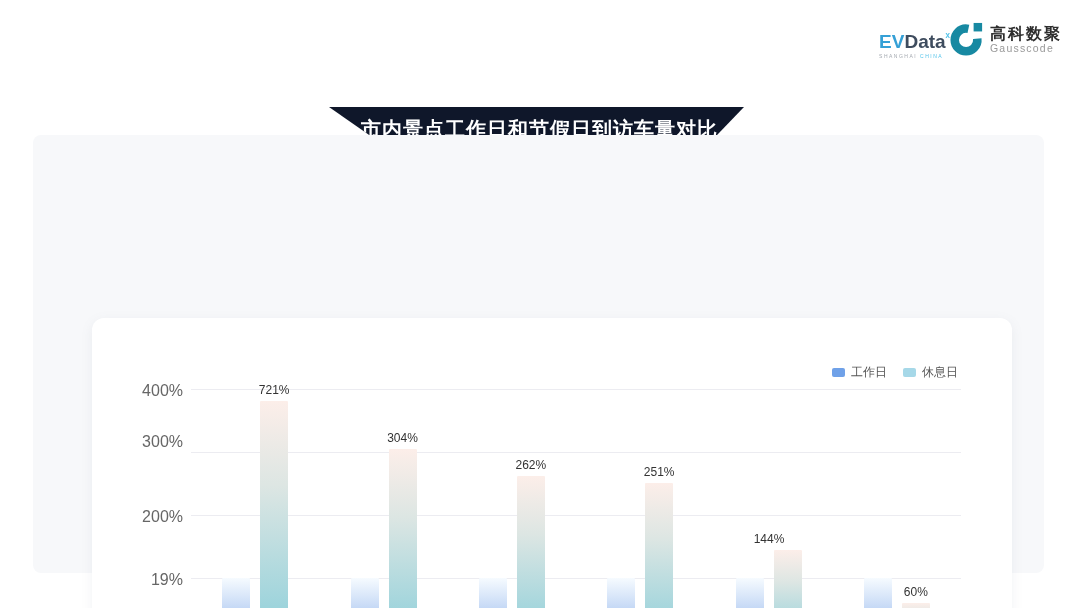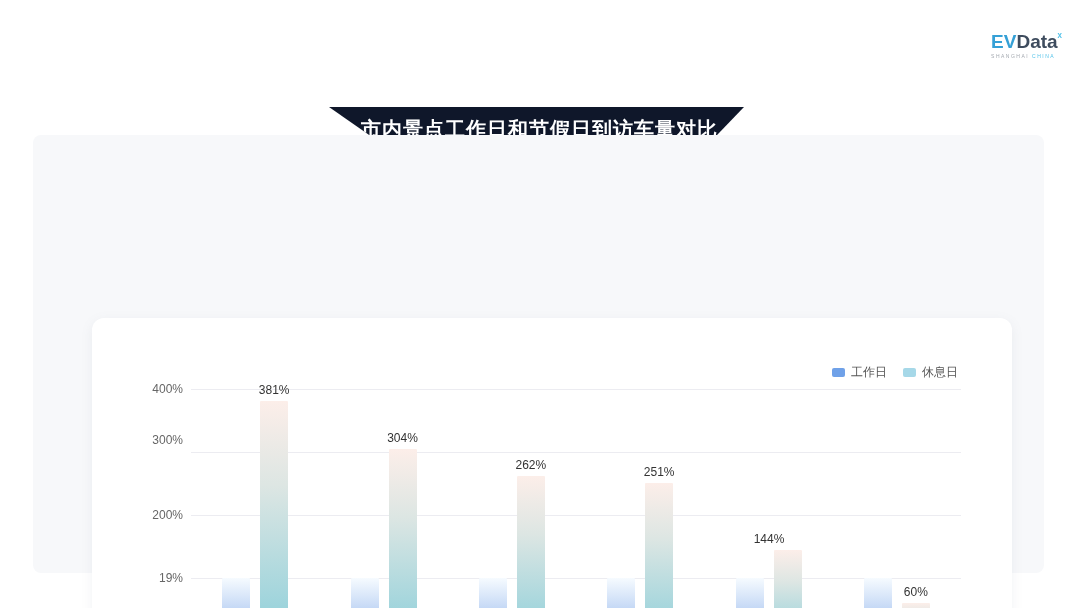--- a/index.html
+++ b/index.html
@@ -34,31 +34,41 @@
   
   .legend { position:absolute; top:46px; right:54px; display:flex; gap:16px; align-items:center; }
   .legend-item { display:flex; align-items:center; gap:6px; cursor:pointer; }
   .legend-swatch { width:13px; height:9px; border-radius:2px; }
   .legend-label { font-size:12px; color:#555; }
 
   
   .plot { position:absolute; left:99px; top:71px; width:770px; height:252px; }
   .gridline { position:absolute; left:0; width:100%; height:1px; background:#ececf1; }
   .ytick { position:absolute; left:-70px; width:62px; text-align:right;
-           font-size:12px; color:#666; }
+           font-size:16px; color:#666; }
   .bar { position:absolute; bottom:0; width:28px; border-radius:1px 1px 0 0; }
   .value-label { position:absolute; width:64px; text-align:center; font-size:12px; color:#333; }
 </style>
 </head>
 <body>
 
 <div class="logos">
   <div class="evdata">
     <div class="evdata-word"><span class="ev">EV</span><span class="dt">Data</span><span class="sup">ˣ</span></div>
     <div class="evdata-sub"><span class="sh">SHANGHAI</span> <span class="cn">CHINA</span></div>
+  </div>
+  <div class="gauss">
+    <svg width="34" height="34" viewBox="0 0 36 36">
+      <circle cx="17" cy="19" r="12" fill="none" stroke="#1789a2" stroke-width="9" stroke-dasharray="60 16" stroke-dashoffset="-8" transform="rotate(-45 17 19)"></circle>
+      <rect x="25" y="1" width="9" height="9" fill="#1789a2"></rect>
+    </svg>
+    <div class="gauss-text">
+      <div class="cn">高科数聚</div>
+      <div class="en">Gausscode</div>
+    </div>
   </div>
 </div>
 
 <div class="banner" style="background: #0f172a;">
   <span class="banner-text">市内景点工作日和节假日到访车量对比</span>
 </div>
 
 <div class="panel">
   <div class="card">
 
@@ -77,21 +87,21 @@
         <div class="gridline" style="top: 188.5px;"></div>
         <div class="ytick" style="top: 182px;">19%</div>
         <div class="gridline" style="top: 125.5px;"></div>
         <div class="ytick" style="top: 119px;">200%</div>
         <div class="gridline" style="top: 62.5px;"></div>
         <div class="ytick" style="top: 44px;">300%</div>
         <div class="gridline" style="top: -0.5px;"></div>
         <div class="ytick" style="top: -7px;">400%</div>
         <div class="bar" style="left: 31.1667px; height: 63px; background: linear-gradient(rgb(246, 251, 255) 0%, rgb(195, 215, 245) 50%, rgb(93, 141, 232) 100%);"></div>
         <div class="bar" style="left: 69.1667px; height: 240.03px; background: linear-gradient(rgb(252, 238, 233) 0%, rgb(221, 230, 227) 35%, rgb(140, 207, 218) 100%);"></div>
-        <div class="value-label" style="left: 51.1667px; bottom: 244.03px;">381%</div>
+        <div class="value-label" style="left: 51.1667px; bottom: 244.03px;">721%</div>
         <div class="bar" style="left: 159.5px; height: 63px; background: linear-gradient(rgb(246, 251, 255) 0%, rgb(195, 215, 245) 50%, rgb(93, 141, 232) 100%);"></div>
         <div class="bar" style="left: 197.5px; height: 191.52px; background: linear-gradient(rgb(252, 238, 233) 0%, rgb(221, 230, 227) 35%, rgb(140, 207, 218) 100%);"></div>
         <div class="value-label" style="left: 179.5px; bottom: 195.52px;">304%</div>
         <div class="bar" style="left: 287.833px; height: 63px; background: linear-gradient(rgb(246, 251, 255) 0%, rgb(195, 215, 245) 50%, rgb(93, 141, 232) 100%);"></div>
         <div class="bar" style="left: 325.833px; height: 165.06px; background: linear-gradient(rgb(252, 238, 233) 0%, rgb(221, 230, 227) 35%, rgb(140, 207, 218) 100%);"></div>
         <div class="value-label" style="left: 307.833px; bottom: 169.06px;">262%</div>
         <div class="bar" style="left: 416.167px; height: 63px; background: linear-gradient(rgb(246, 251, 255) 0%, rgb(195, 215, 245) 50%, rgb(93, 141, 232) 100%);"></div>
         <div class="bar" style="left: 454.167px; height: 158.13px; background: linear-gradient(rgb(252, 238, 233) 0%, rgb(221, 230, 227) 35%, rgb(140, 207, 218) 100%);"></div>
         <div class="value-label" style="left: 436.167px; bottom: 162.13px;">251%</div>
         <div class="bar" style="left: 544.5px; height: 63px; background: linear-gradient(rgb(246, 251, 255) 0%, rgb(195, 215, 245) 50%, rgb(93, 141, 232) 100%);"></div>

